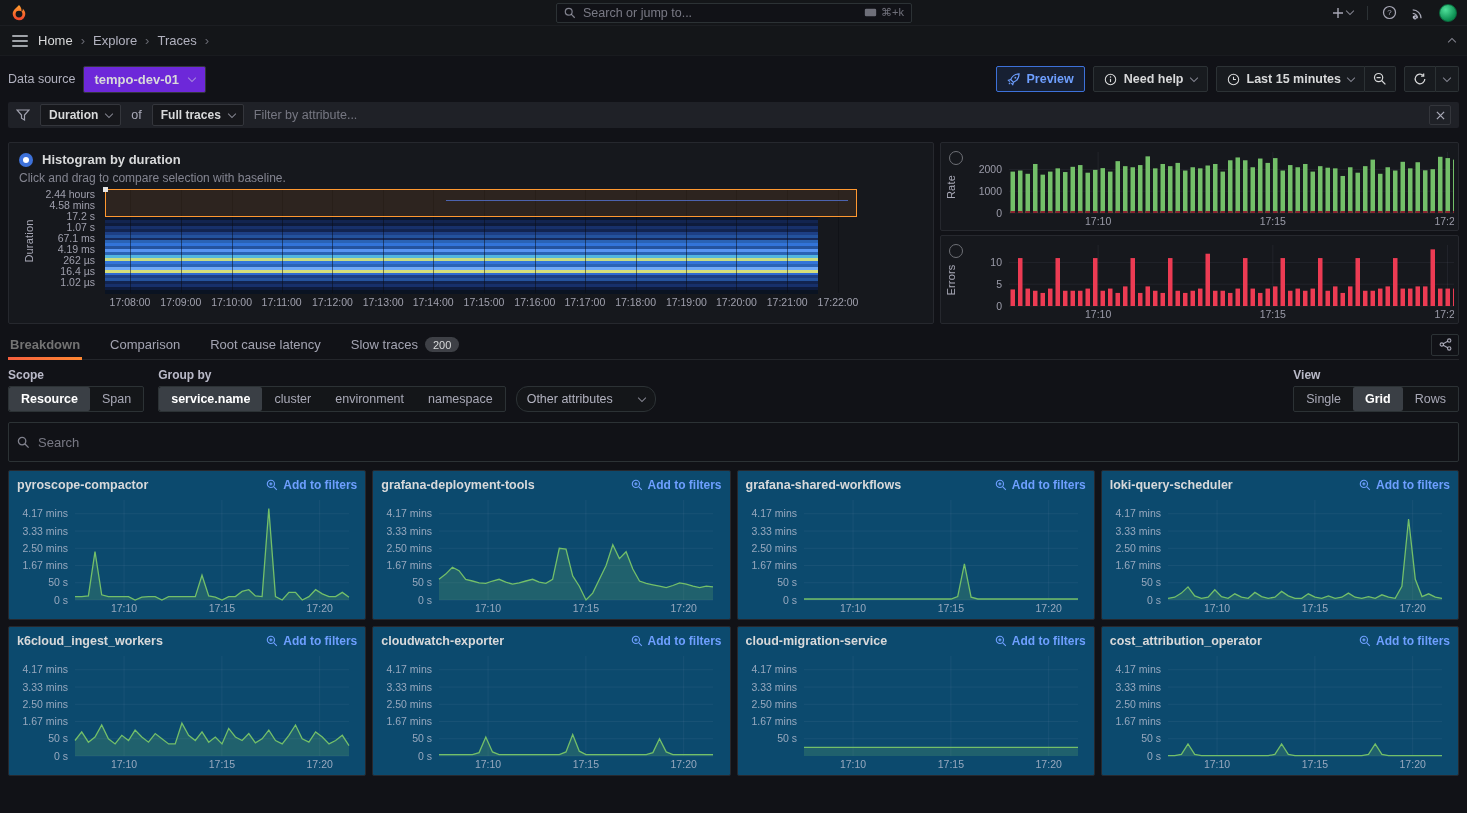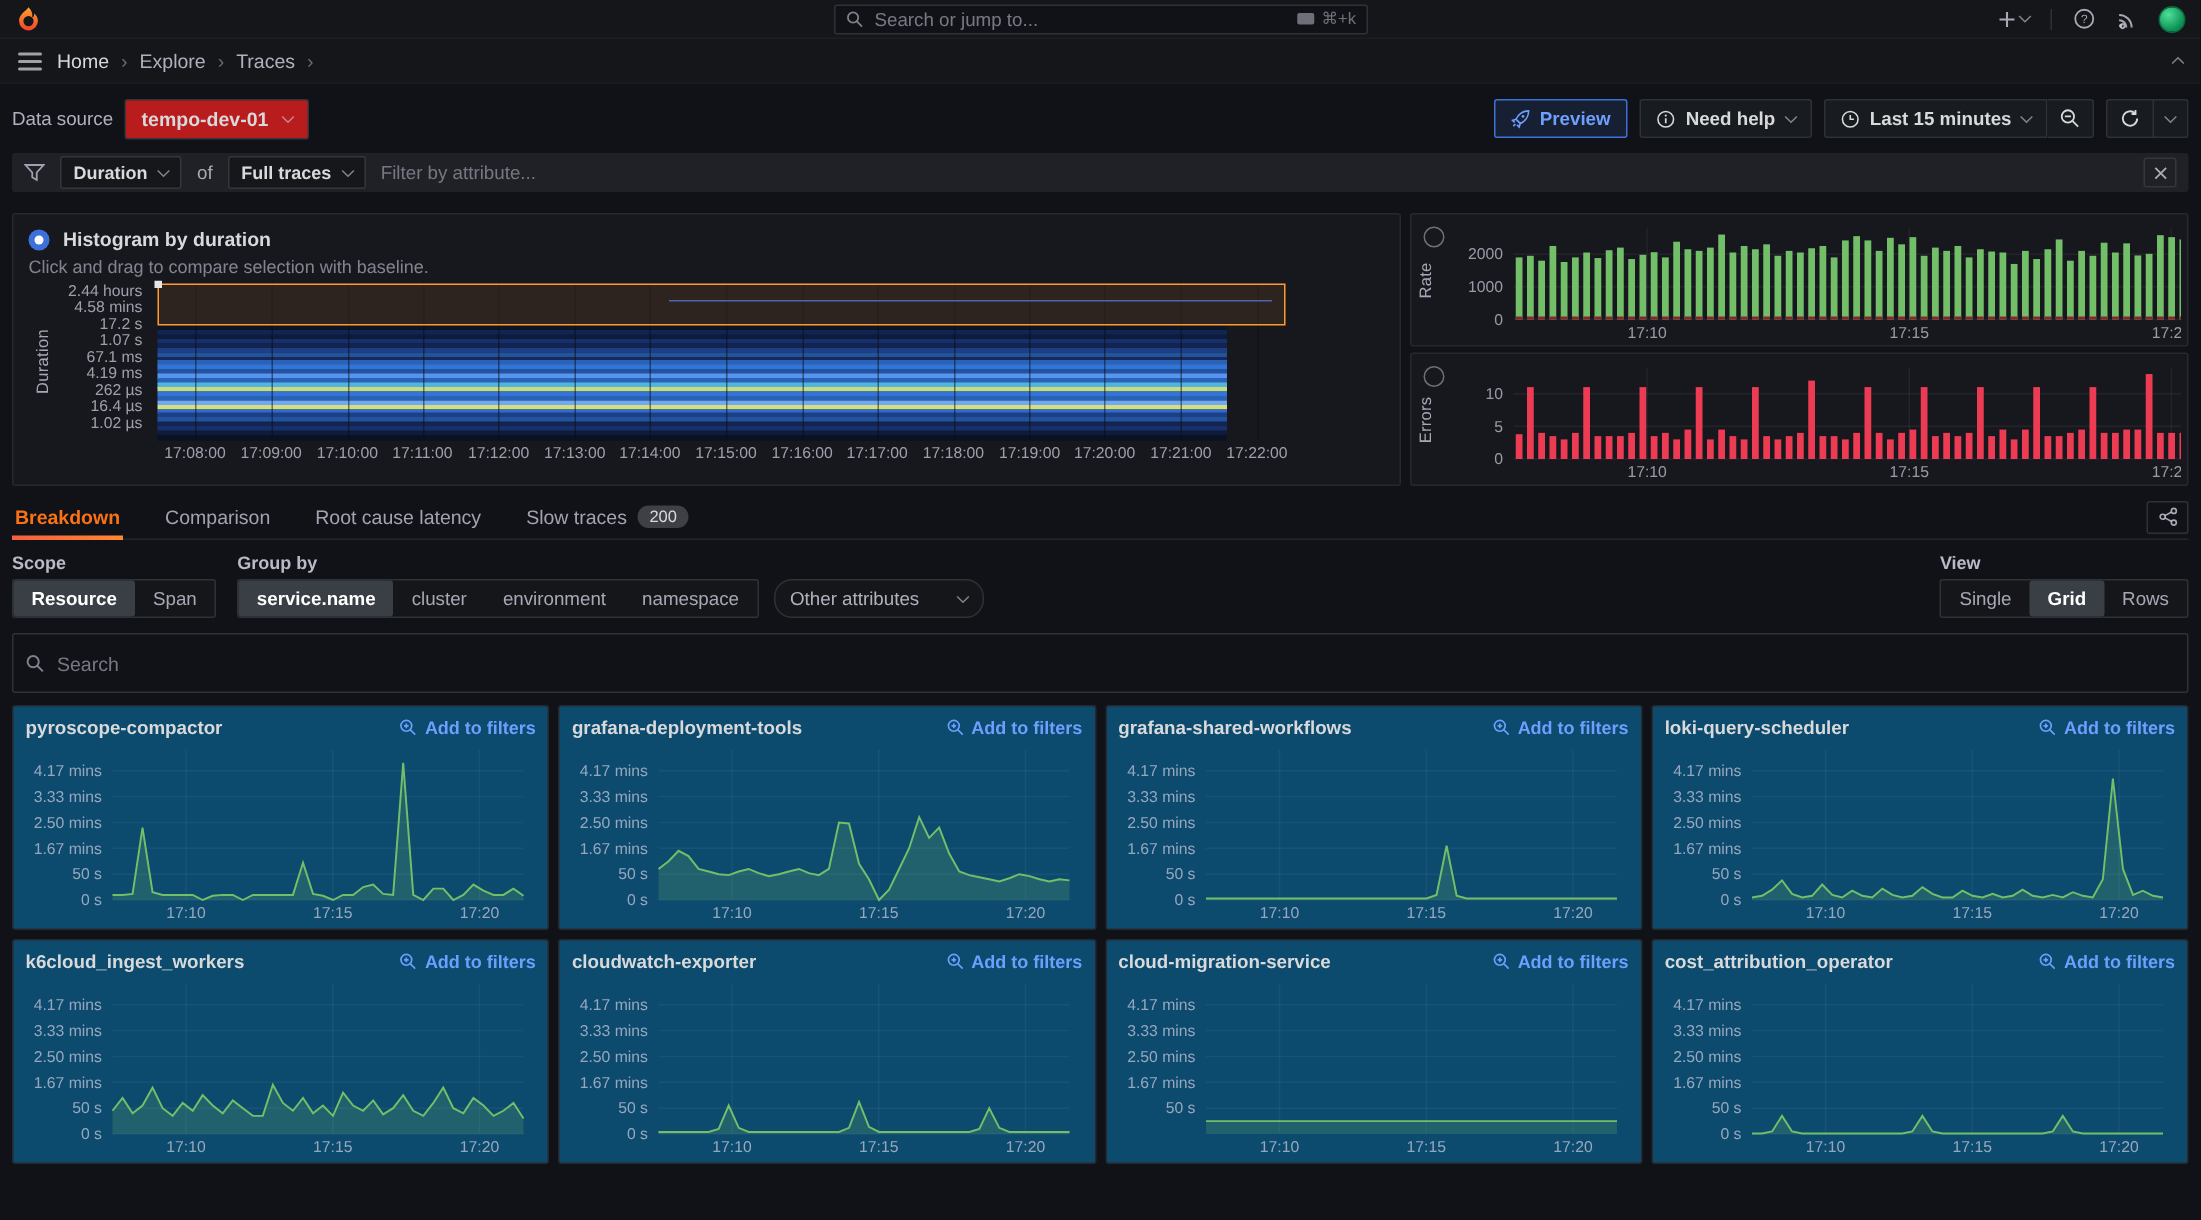--- a/index.html
+++ b/index.html
@@ -30,21 +30,21 @@
 
   .chev{width:6px;height:6px;border-right:1.5px solid currentColor;border-bottom:1.5px solid currentColor;display:inline-block;transform:rotate(45deg);margin-top:-3px}
   .chev.up{transform:rotate(-135deg);margin-top:3px}
   .chev.dim{color:rgba(204,204,220,.6)}
 
   
   .content{flex:1;padding:8px 8px 0 8px;display:flex;flex-direction:column}
 
   .toolbar-row{display:flex;align-items:center;height:30px;margin-bottom:8px}
   .ds-label{font-size:12.5px;color:rgba(204,204,220,.85);margin-right:8px}
-  .select-box{display:flex;align-items:center;gap:10px;border:1px solid #34363c;background:#b91c1c;border-radius:2px;padding:5px 10px;font-size:13px;color:#d8d9da;cursor:pointer}
+  .select-box{display:flex;align-items:center;gap:10px;border:1px solid #34363c;background:#6d28d9;border-radius:2px;padding:5px 10px;font-size:13px;color:#d8d9da;cursor:pointer}
   .select-box b{font-weight:700}
   .tb-right{margin-left:auto;display:flex;align-items:center;gap:8px}
   .btn{display:flex;align-items:center;gap:7px;border:1px solid #2c3235;background:#181b1f;border-radius:2px;padding:5px 10px;font-size:12.5px;font-weight:600;color:#d8d9da;cursor:pointer}
   .btn.preview{border-color:#3d71d9;background:rgba(61,113,217,.15);color:#6e9fff}
   .btn-group{display:flex;align-items:stretch}
   .btn-group .btn{border-radius:0}
   .btn-group .btn:first-child{border-radius:2px 0 0 2px}
   .btn-group .btn:last-child{border-radius:0 2px 2px 0;border-left:none}
   .icon-btn{padding:5px 8px}
 
@@ -71,21 +71,21 @@
   .radio.unsel{border:1.5px solid #6e7076}
   .small-panel .radio{position:absolute;left:8px;top:8px;z-index:3}
   .vlabel{position:absolute;left:4px;top:50%;transform:translateY(-50%) rotate(180deg);writing-mode:vertical-lr;font-size:11px;color:rgba(204,204,220,.8);letter-spacing:.2px}
   .hm-wrap{position:relative;height:122px;margin-top:2px}
   .heatmap{position:absolute;left:0;right:0;top:0;bottom:0;overflow:hidden}
   .bar-chart{overflow:hidden}
 
   
   .tabs-row{display:flex;align-items:center;border-bottom:1px solid #24262b;height:30px}
   .tab{display:flex;align-items:center;gap:7px;padding:0 2px;margin-right:26px;height:100%;font-size:13px;color:rgba(204,204,220,.78);cursor:pointer;position:relative}
-  .tab.active{color:#f97316;font-weight:600}
+  .tab.active{color:#737373;font-weight:600}
   .tab.active::after{content:"";position:absolute;left:0;right:0;bottom:-1px;height:3px;background:linear-gradient(90deg,#f55f3e,#ff8833)}
   .badge{background:#3e4046;color:#d8d9da;font-size:11px;border-radius:9px;padding:1.5px 8px}
   .share-btn{margin-left:auto;border:1px solid #2c3235;border-radius:2px;width:28px;height:22px;display:flex;align-items:center;justify-content:center;cursor:pointer;color:rgba(204,204,220,.8)}
 
   .note{margin-top:10px;font-size:13px;color:#d8d9da}
 
   .controls-row{display:flex;align-items:flex-end;gap:14px;margin-top:8px}
   .ctl{display:flex;flex-direction:column;gap:4px}
   .ctl-label{font-size:12px;font-weight:600;color:rgba(204,204,220,.9)}
   .seg{display:inline-flex;border:1px solid #2c3235;border-radius:2px;background:#141619;padding:0}

